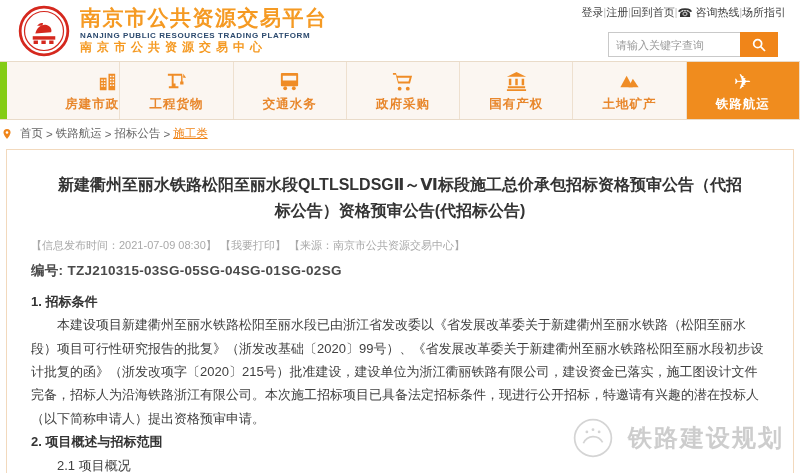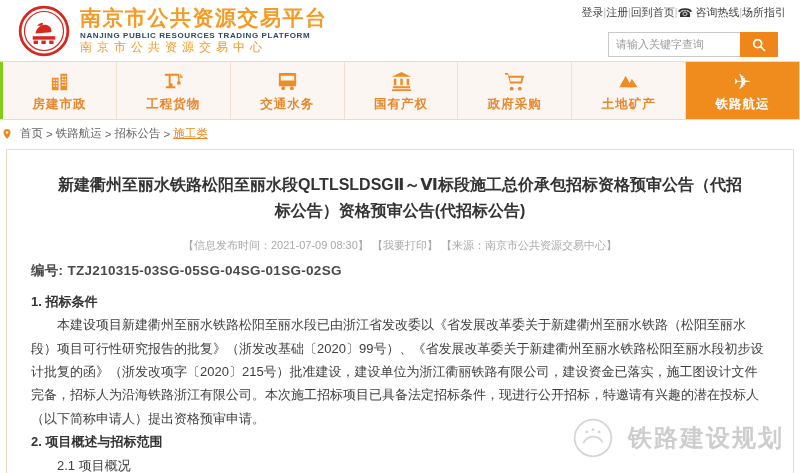--- a/index.html
+++ b/index.html
@@ -5,51 +5,51 @@
   * { margin:0; padding:0; box-sizing:border-box; }
   body { font-family:"Liberation Sans","DejaVu Sans",sans-serif; background:#fff; }
   .page { position:relative; width:800px; height:473px; overflow:hidden; background:#fff; }
 
   
   .header { position:relative; height:61px; background:#fff; }
   .seal { position:absolute; left:18px; top:5px; width:52px; height:52px; }
   .brand { position:absolute; left:80px; top:6px; line-height:1.15; }
   .brand-title { font-size:21px; font-weight:bold; color:#f59a23; letter-spacing:1.5px; }
   .brand-en { font-size:8px; font-weight:bold; color:#2c4a6e; letter-spacing:0.6px; margin-top:1px; }
-  .brand-cn { font-size:12px; font-weight:normal; color:#f59a23; letter-spacing:5px; margin-top:1px; }
+  .brand-cn { font-size:12px; font-weight:bold; color:#f59a23; letter-spacing:5px; margin-top:1px; }
   .utility { position:absolute; right:14px; top:5px; display:flex; align-items:center; font-size:11px; color:#444; }
   .utility a { color:#444; text-decoration:none; cursor:pointer; display:flex; align-items:center; gap:3px;}
   .u-sep { color:#bbb; font-size:10px; }
   .phone-glyph { font-size:12px; color:#333; }
   .searchbar { position:absolute; right:22px; top:32px; display:flex; height:25px; }
-  .searchbar input { width:132px; height:25px; border:1px solid #c9c9c9; border-right:none; padding:0 7px; font-size:11px; color:#333; outline:none; font-family:Liberation Mono, monospace;}
+  .searchbar input { width:132px; height:25px; border:1px solid #c9c9c9; border-right:none; padding:0 7px; font-size:11px; color:#333; outline:none; font-family:Liberation Sans, sans-serif;}
   .searchbar input::placeholder { color:#9a9a9a; }
   .search-btn { width:38px; height:25px; background:#f08519; border:none; display:flex; align-items:center; justify-content:center; cursor:pointer; }
 
   
   .nav { display:flex; height:59px; background:#fbf6f1; border-top:1px solid #e9dbc9; border-bottom:1px solid #e9dbc9; }
   .nav-item { flex:1; display:flex; flex-direction:column; align-items:center; justify-content:center; gap:3px; border-right:1px solid #eee0cf; color:#e8872c; cursor:pointer; }
-  .nav-item:first-child { border-left:3px solid #84cc16; }
+  .nav-item:first-child { border-left:7px solid #84cc16;align-items:flex-end; }
   .nav-item .nav-ico { height:24px; display:flex; align-items:flex-end; justify-content:center; }
   .nav-item svg { width:23px; height:23px; fill:#ef8c26; }
   .nav-item .plane-glyph { font-size:21px; line-height:22px; color:#ef8c26; }
   .nav-label { font-size:12.5px; font-weight:bold; letter-spacing:1px; }
   .nav-item.active { background:#f08c1e; color:#fff; }
   .nav-item.active .plane-glyph { color:#fff; }
 
   
   .crumbs { display:flex; align-items:center; height:27px; padding-left:1px; font-size:11.5px; color:#666; gap:3px; }
   .crumbs svg { width:12px; height:14px; margin-right:4px; }
   .crumbs a { color:#666; text-decoration:none; cursor:pointer; }
   .crumbs a.current { color:#f08519; text-decoration:underline; }
 
   
   .panel { margin:2px 6px 0; border:1px solid #f2d9bd; background:#fff; padding:14px 24px 8px; min-height:324px; }
   .art-title { width:93%; margin:8px auto 0; text-align:center; font-size:16px; font-weight:bold; color:#333; line-height:1.65; }
-  .art-meta { margin-top:13px; text-align:center; font-size:11px; color:#a9a9a9; }
+  .art-meta { margin-top:13px; text-align:left; font-size:11px; color:#a9a9a9; }
   .art-meta a { color:#a9a9a9; text-decoration:none; cursor:pointer; }
   .doc-number { margin-top:9px; font-size:13.5px; font-weight:bold; color:#4a4a4a; letter-spacing:.3px; }
   .body-text { margin-top:10px; font-size:13px; color:#404040; line-height:1.8; }
   .sec-heading { font-weight:bold; color:#333; }
   .indent { text-indent:2em; }
 
   
   .watermark { position:absolute; right:16px; bottom:14px; display:flex; align-items:center; gap:14px; opacity:.88; pointer-events:none; }
   .watermark svg { width:42px; height:42px; }
   .wm-text { font-size:24px; font-weight:bold; color:#c7c7c7; letter-spacing:2px; white-space:nowrap; }
@@ -127,34 +127,34 @@
             <path d="M4 3h16c.6 0 1 .4 1 1v12c0 .6-.4 1-1 1H4c-.6 0-1-.4-1-1V4c0-.6.4-1 1-1zm1 3v5h14V6H5z"></path>
             <circle cx="7.5" cy="19" r="2"></circle>
             <circle cx="16.5" cy="19" r="2"></circle>
           </svg>
       </span>
       <span class="nav-label">交通水务</span>
     </div>
     <div class="nav-item">
       <span class="nav-ico">
         <svg viewBox="0 0 24 24">
-            <path d="M12 2l10 5H2l10-5zM4 9h2.6v7H4V9zm6.7 0h2.6v7h-2.6V9zm6.7 0H20v7h-2.6V9zM3 17h18v2H3v-2zm-1 3h20v2H2v-2z"></path>
-          </svg>
-      </span>
-      <span class="nav-label">国有产权</span>
-    </div>
-    <div class="nav-item">
-      <span class="nav-ico">
-        <svg viewBox="0 0 24 24">
             <path d="M2 3h3.2l.8 3H22l-2.2 8H7.4L5 5H2V3zm5.9 9h10.4l1.1-4H6.9l1 4z"></path>
             <circle cx="9" cy="19.5" r="2"></circle>
             <circle cx="17.5" cy="19.5" r="2"></circle>
           </svg>
       </span>
       <span class="nav-label">政府采购</span>
+    </div>
+    <div class="nav-item">
+      <span class="nav-ico">
+        <svg viewBox="0 0 24 24">
+            <path d="M12 2l10 5H2l10-5zM4 9h2.6v7H4V9zm6.7 0h2.6v7h-2.6V9zm6.7 0H20v7h-2.6V9zM3 17h18v2H3v-2zm-1 3h20v2H2v-2z"></path>
+          </svg>
+      </span>
+      <span class="nav-label">国有产权</span>
     </div>
     <div class="nav-item">
       <span class="nav-ico">
         <svg viewBox="0 0 24 24">
             <path d="M9 6l6.5 12H2.5L9 6z"></path>
             <path d="M15.5 9l6 9H11l4.5-9z"></path>
           </svg>
       </span>
       <span class="nav-label">土地矿产</span>
     </div>

